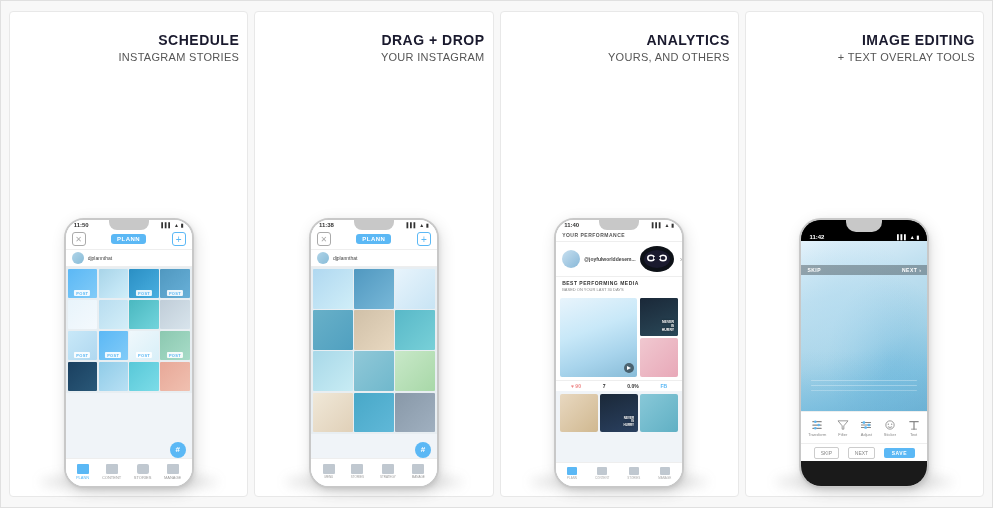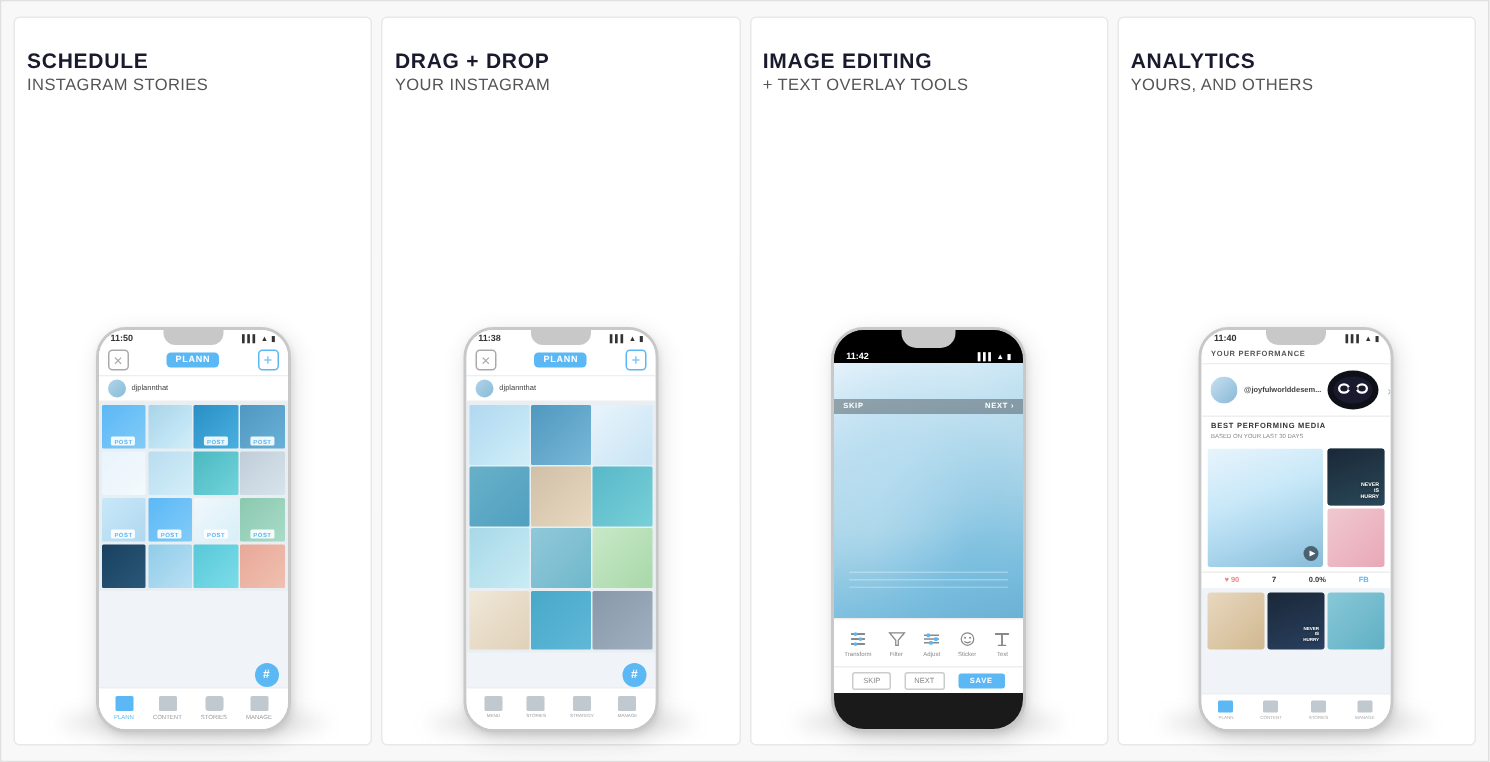--- a/index.html
+++ b/index.html
@@ -21,21 +21,21 @@
       height: 100%;
       background: #f8f8f8;
       padding: 10px 8px;
       gap: 6px;
     }
 
     .feature-card {
       flex: 1;
       display: flex;
       flex-direction: column;
-      align-items: flex-start;
+      align-items: flex-end;
       background: #ffffff;
       border: 1px solid #e8e8e8;
       border-radius: 4px;
       padding: 20px 8px 8px;
       position: relative;
     }
 
     .feature-title {
       font-size: 14px;
       font-weight: 900;
@@ -765,118 +765,20 @@
               <div class="nav-icon"></div>
               <span class="nav-label" style="font-size:3px;">MANAGE</span>
             </div>
           </div>
         </div>
       </div>
     </div>
   </div>
 
   <div class="feature-card">
-    <div class="feature-title">IMAGE EDITING</div>
-    <div class="feature-subtitle">+ TEXT OVERLAY TOOLS</div>
-    <div class="phone-wrapper">
-      <div class="phone-shadow"></div>
-      <div class="phone" style="border-radius:22px;">
-        <div class="phone-notch" style="width:36px;height:12px;border-radius:0 0 10px 10px;"></div>
-        <div class="phone-screen" style="background:#1a1a1a;">
-
-          <div class="status-bar" style="background:#000;color:#fff;padding-top:14px;">
-            <span style="font-size:6px;font-weight:700;color:#fff;">11:42</span>
-            <div class="status-icons" style="color:#fff;">
-              <span style="font-size:5px;">▌▌▌</span>
-              <span style="font-size:5px;">▲</span>
-              <span style="font-size:5px;">▮</span>
-            </div>
-          </div>
-
-          <div class="editor-image" style="height:170px;position:relative;">
-            <div class="editor-image-overlay"></div>
-
-            <div style="position:absolute;bottom:0;left:0;right:0;height:60px;background:linear-gradient(180deg,transparent,rgba(100,180,220,0.3));"></div>
-
-            <div style="position:absolute;bottom:20px;left:10px;right:10px;display:flex;flex-direction:column;gap:4px;">
-              <div style="height:1px;background:rgba(255,255,255,0.3);border-radius:1px;"></div>
-              <div style="height:1px;background:rgba(255,255,255,0.3);border-radius:1px;"></div>
-              <div style="height:1px;background:rgba(255,255,255,0.25);border-radius:1px;"></div>
-            </div>
-
-            <div class="edit-top-bar">
-              <span class="edit-bar-btn">SKIP</span>
-              <span class="edit-bar-btn">NEXT ›</span>
-            </div>
-          </div>
-
-          <div class="editor-toolbar" style="height:32px;">
-            <div class="editor-tool">
-              <div class="editor-tool-icon">
-                <svg class="tool-svg" viewBox="0 0 14 12" fill="none">
-                  <path d="M2 2h10M2 6h10M2 10h10" stroke="#888" stroke-width="1.5" stroke-linecap="round"></path>
-                  <circle cx="5" cy="2" r="1.5" fill="#5bb8f5"></circle>
-                  <circle cx="9" cy="6" r="1.5" fill="#5bb8f5"></circle>
-                  <circle cx="5" cy="10" r="1.5" fill="#5bb8f5"></circle>
-                </svg>
-              </div>
-              <span class="editor-tool-label">Transform</span>
-            </div>
-            <div class="editor-tool">
-              <div class="editor-tool-icon">
-                <svg class="tool-svg" viewBox="0 0 14 12" fill="none">
-                  <polygon points="1,1 13,1 8,7 8,11 6,11 6,7" stroke="#888" stroke-width="1" fill="none"></polygon>
-                </svg>
-              </div>
-              <span class="editor-tool-label">Filter</span>
-            </div>
-            <div class="editor-tool">
-              <div class="editor-tool-icon">
-                <svg class="tool-svg" viewBox="0 0 14 12" fill="none">
-                  <path d="M1 3h12M1 6h12M1 9h12" stroke="#888" stroke-width="1.2"></path>
-                  <rect x="3" y="1.5" width="3" height="3" rx="1" fill="#5bb8f5"></rect>
-                  <rect x="9" y="4.5" width="3" height="3" rx="1" fill="#5bb8f5"></rect>
-                  <rect x="5" y="7.5" width="3" height="3" rx="1" fill="#5bb8f5"></rect>
-                </svg>
-              </div>
-              <span class="editor-tool-label">Adjust</span>
-            </div>
-            <div class="editor-tool">
-              <div class="editor-tool-icon">
-                <svg class="tool-svg" viewBox="0 0 14 12" fill="none">
-                  <circle cx="7" cy="6" r="5" stroke="#888" stroke-width="1"></circle>
-                  <circle cx="5" cy="5" r="0.8" fill="#888"></circle>
-                  <circle cx="9" cy="5" r="0.8" fill="#888"></circle>
-                  <path d="M4.5 8 Q7 10 9.5 8" stroke="#888" stroke-width="1" fill="none"></path>
-                </svg>
-              </div>
-              <span class="editor-tool-label">Sticker</span>
-            </div>
-            <div class="editor-tool">
-              <div class="editor-tool-icon">
-                <svg class="tool-svg" viewBox="0 0 14 12" fill="none">
-                  <path d="M2 2h10M7 2v9" stroke="#888" stroke-width="1.5" stroke-linecap="round"></path>
-                  <path d="M4 11h6" stroke="#888" stroke-width="1" stroke-linecap="round"></path>
-                </svg>
-              </div>
-              <span class="editor-tool-label">Text</span>
-            </div>
-          </div>
-
-          <div class="editor-bottom-bar">
-            <div class="editor-btn-outline">SKIP</div>
-            <div class="editor-btn-outline">NEXT</div>
-            <div class="editor-btn">SAVE</div>
-          </div>
-        </div>
-      </div>
-    </div>
-  </div>
-
-  <div class="feature-card">
     <div class="feature-title">ANALYTICS</div>
     <div class="feature-subtitle">YOURS, AND OTHERS</div>
     <div class="phone-wrapper">
       <div class="phone-shadow"></div>
       <div class="phone">
         <div class="phone-notch"></div>
         <div class="phone-screen analytics-screen">
           <div class="status-bar">
             <span style="font-size:6px;font-weight:700;">11:40</span>
             <div class="status-icons">
@@ -980,13 +882,111 @@
             <div class="analytics-nav-item">
               <div class="analytics-nav-dot"></div>
               <span class="analytics-nav-label">MANAGE</span>
             </div>
           </div>
         </div>
       </div>
     </div>
   </div>
 
+  <div class="feature-card">
+    <div class="feature-title">IMAGE EDITING</div>
+    <div class="feature-subtitle">+ TEXT OVERLAY TOOLS</div>
+    <div class="phone-wrapper">
+      <div class="phone-shadow"></div>
+      <div class="phone" style="border-radius:22px;">
+        <div class="phone-notch" style="width:36px;height:12px;border-radius:0 0 10px 10px;"></div>
+        <div class="phone-screen" style="background:#1a1a1a;">
+
+          <div class="status-bar" style="background:#000;color:#fff;padding-top:14px;">
+            <span style="font-size:6px;font-weight:700;color:#fff;">11:42</span>
+            <div class="status-icons" style="color:#fff;">
+              <span style="font-size:5px;">▌▌▌</span>
+              <span style="font-size:5px;">▲</span>
+              <span style="font-size:5px;">▮</span>
+            </div>
+          </div>
+
+          <div class="editor-image" style="height:170px;position:relative;">
+            <div class="editor-image-overlay"></div>
+
+            <div style="position:absolute;bottom:0;left:0;right:0;height:60px;background:linear-gradient(180deg,transparent,rgba(100,180,220,0.3));"></div>
+
+            <div style="position:absolute;bottom:20px;left:10px;right:10px;display:flex;flex-direction:column;gap:4px;">
+              <div style="height:1px;background:rgba(255,255,255,0.3);border-radius:1px;"></div>
+              <div style="height:1px;background:rgba(255,255,255,0.3);border-radius:1px;"></div>
+              <div style="height:1px;background:rgba(255,255,255,0.25);border-radius:1px;"></div>
+            </div>
+
+            <div class="edit-top-bar">
+              <span class="edit-bar-btn">SKIP</span>
+              <span class="edit-bar-btn">NEXT ›</span>
+            </div>
+          </div>
+
+          <div class="editor-toolbar" style="height:32px;">
+            <div class="editor-tool">
+              <div class="editor-tool-icon">
+                <svg class="tool-svg" viewBox="0 0 14 12" fill="none">
+                  <path d="M2 2h10M2 6h10M2 10h10" stroke="#888" stroke-width="1.5" stroke-linecap="round"></path>
+                  <circle cx="5" cy="2" r="1.5" fill="#5bb8f5"></circle>
+                  <circle cx="9" cy="6" r="1.5" fill="#5bb8f5"></circle>
+                  <circle cx="5" cy="10" r="1.5" fill="#5bb8f5"></circle>
+                </svg>
+              </div>
+              <span class="editor-tool-label">Transform</span>
+            </div>
+            <div class="editor-tool">
+              <div class="editor-tool-icon">
+                <svg class="tool-svg" viewBox="0 0 14 12" fill="none">
+                  <polygon points="1,1 13,1 8,7 8,11 6,11 6,7" stroke="#888" stroke-width="1" fill="none"></polygon>
+                </svg>
+              </div>
+              <span class="editor-tool-label">Filter</span>
+            </div>
+            <div class="editor-tool">
+              <div class="editor-tool-icon">
+                <svg class="tool-svg" viewBox="0 0 14 12" fill="none">
+                  <path d="M1 3h12M1 6h12M1 9h12" stroke="#888" stroke-width="1.2"></path>
+                  <rect x="3" y="1.5" width="3" height="3" rx="1" fill="#5bb8f5"></rect>
+                  <rect x="9" y="4.5" width="3" height="3" rx="1" fill="#5bb8f5"></rect>
+                  <rect x="5" y="7.5" width="3" height="3" rx="1" fill="#5bb8f5"></rect>
+                </svg>
+              </div>
+              <span class="editor-tool-label">Adjust</span>
+            </div>
+            <div class="editor-tool">
+              <div class="editor-tool-icon">
+                <svg class="tool-svg" viewBox="0 0 14 12" fill="none">
+                  <circle cx="7" cy="6" r="5" stroke="#888" stroke-width="1"></circle>
+                  <circle cx="5" cy="5" r="0.8" fill="#888"></circle>
+                  <circle cx="9" cy="5" r="0.8" fill="#888"></circle>
+                  <path d="M4.5 8 Q7 10 9.5 8" stroke="#888" stroke-width="1" fill="none"></path>
+                </svg>
+              </div>
+              <span class="editor-tool-label">Sticker</span>
+            </div>
+            <div class="editor-tool">
+              <div class="editor-tool-icon">
+                <svg class="tool-svg" viewBox="0 0 14 12" fill="none">
+                  <path d="M2 2h10M7 2v9" stroke="#888" stroke-width="1.5" stroke-linecap="round"></path>
+                  <path d="M4 11h6" stroke="#888" stroke-width="1" stroke-linecap="round"></path>
+                </svg>
+              </div>
+              <span class="editor-tool-label">Text</span>
+            </div>
+          </div>
+
+          <div class="editor-bottom-bar">
+            <div class="editor-btn-outline">SKIP</div>
+            <div class="editor-btn-outline">NEXT</div>
+            <div class="editor-btn">SAVE</div>
+          </div>
+        </div>
+      </div>
+    </div>
+  </div>
+
 </div>
 
 </body></html>

